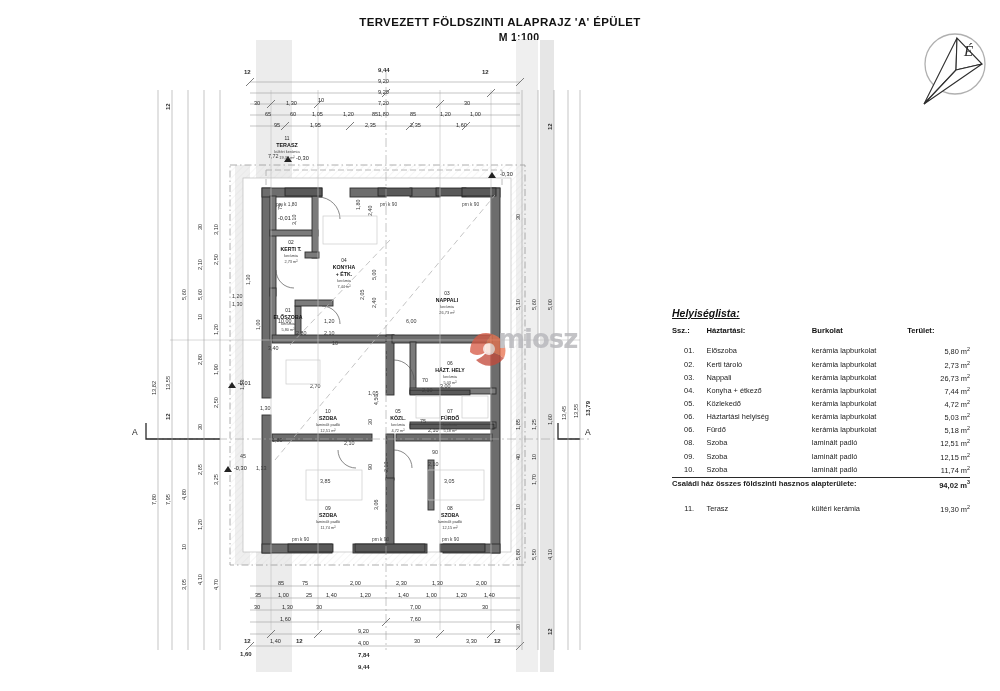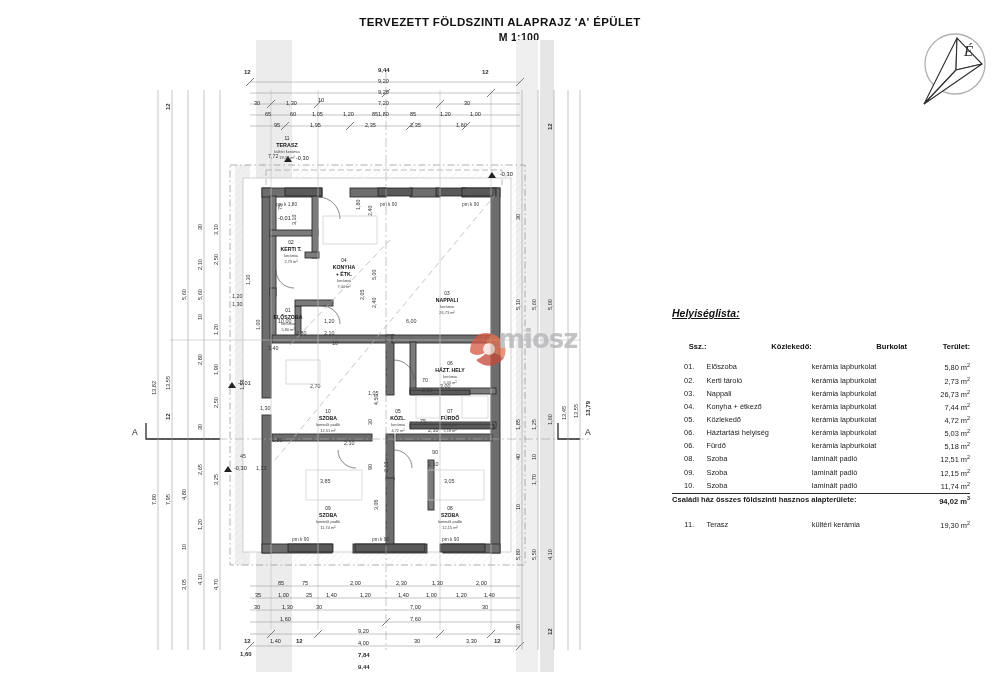--- a/index.html
+++ b/index.html
@@ -22,23 +22,23 @@
 
   
   .watermark{position:absolute;left:462px;top:322px;width:118px;height:56px;
              opacity:.85;pointer-events:none;}
   .wm-text{position:absolute;left:36px;top:2px;font-size:26px;font-weight:bold;
            color:#b9b9bd;letter-spacing:-1px;font-family:"DejaVu Sans",sans-serif;}
 
   
   .roomlist{position:absolute;left:672px;top:307px;width:306px;}
   .rl-title{font-size:10.5px;font-weight:bold;font-style:italic;
-            text-decoration:underline;margin-bottom:23px;color:#111;}
+            text-decoration:underline;margin-bottom:7px;color:#111;}
   table.rl{border-collapse:collapse;width:298px;font-size:7.4px;color:#1b1b1b;}
-  table.rl th{font-weight:bold;text-align:right;padding:0 0 10px 0;
+  table.rl th{font-weight:bold;text-align:left;padding:0 0 10px 0;
               font-size:7.6px;color:#111;}
   table.rl td{padding:1.35px 0;vertical-align:top;}
   .c-no{width:34px;text-align:center;}
   .c-name{width:104px;}
   .c-cov{width:94px;}
   .c-area{width:62px;text-align:right;padding-right:4px;}
   th.c-no{text-align:left;padding-left:2px;}
   th.c-area{text-align:right;padding-right:4px;}
   .sum-row td{border-top:1.1px solid #2a2a2a;padding-top:3px;
               font-weight:bold;font-size:7.6px;}
@@ -546,21 +546,21 @@
     </svg>
     <div class="wm-text">miosz</div>
   </div>
 
   <div class="roomlist">
     <div class="rl-title">Helyiséglista:</div>
     <table class="rl">
       <thead>
         <tr>
           <th class="c-no">Ssz.:</th>
-          <th class="c-name">Közlekedő:</th>
+          <th class="c-name">Háztartási:</th>
           <th class="c-cov">Burkolat</th>
           <th class="c-area">Terület:</th>
         </tr>
       </thead>
       <tbody>
         <tr>
           <td class="c-no">01.</td>
           <td class="c-name">Előszoba</td>
           <td class="c-cov">kerámia lapburkolat</td>
           <td class="c-area"><span>5,80 m</span><sup>2</sup></td>

